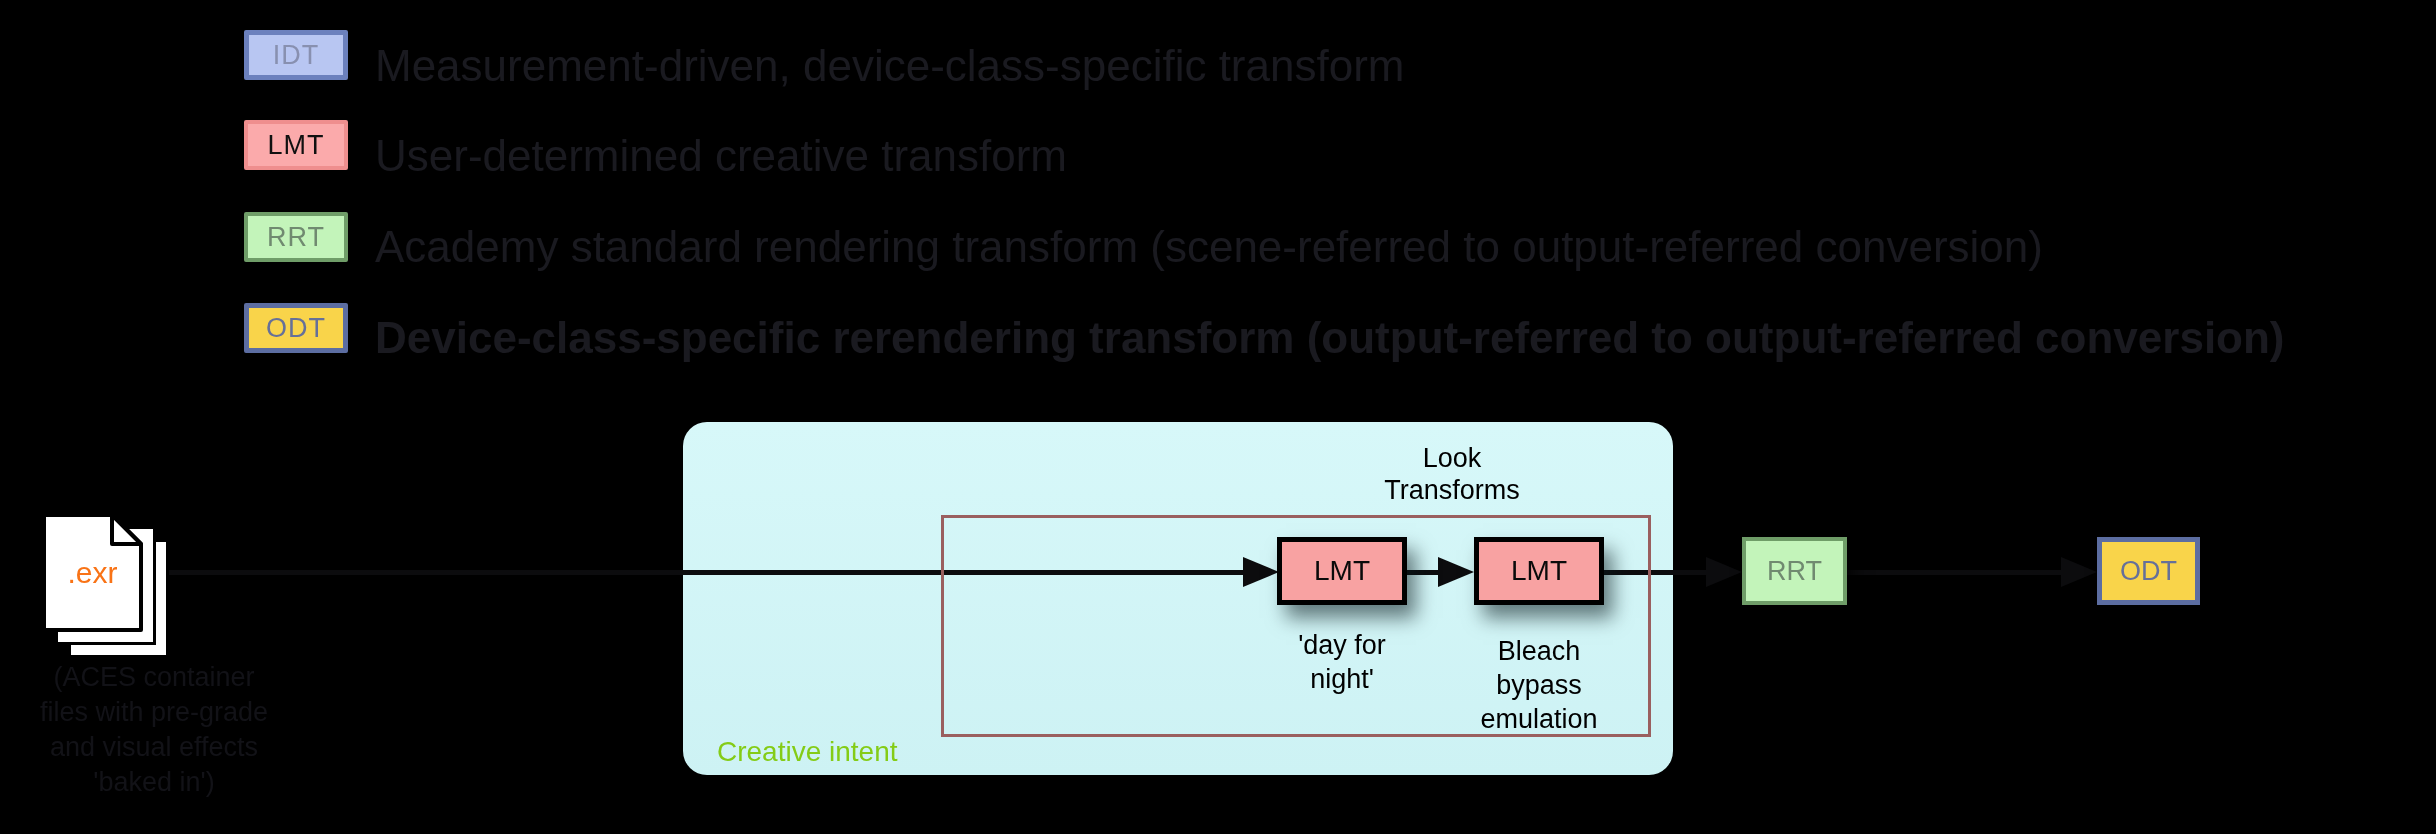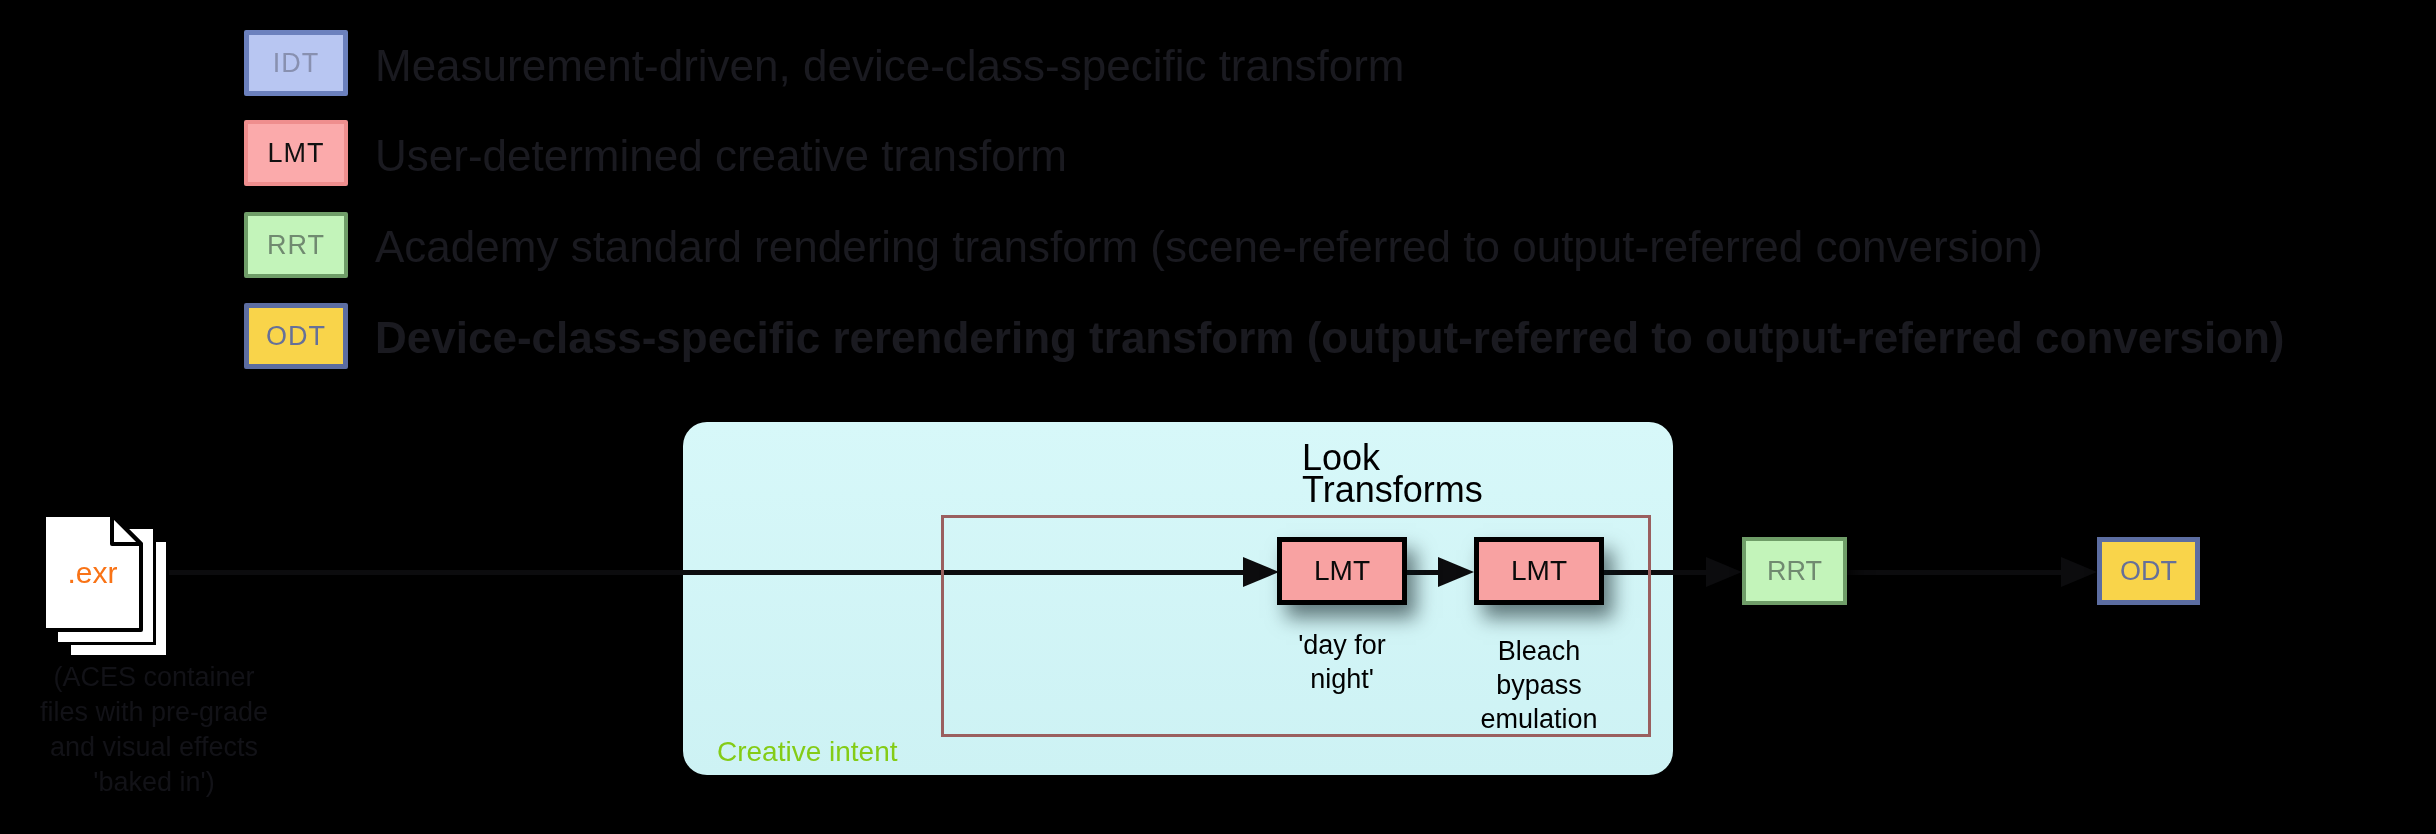--- a/index.html
+++ b/index.html
@@ -2,21 +2,21 @@
 <html><head>
 <meta charset="utf-8">
 <style>
   html,body{margin:0;padding:0;background:#000;}
   .stage{
     position:relative;width:2436px;height:834px;background:#000000;
     font-family:"Liberation Sans", sans-serif;overflow:hidden;
   }
   
   .swatch{
-    position:absolute;left:244px;width:104px;height:66px;box-sizing:border-box;
+    position:absolute;left:244px;width:104px;height:50px;box-sizing:border-box;
     display:flex;align-items:center;justify-content:center;
     font-size:27px;letter-spacing:1px;border-radius:2px;
     box-shadow:7px 10px 14px rgba(0,0,0,0.6);
   }
   .swatch-idt{top:30px;background:#b8c6f2;border:5px solid #6b80bd;color:#8890b0;}
   .swatch-lmt{top:120px;background:#fbaaab;border:4px solid #ef8e8e;color:#101010;}
   .swatch-rrt{top:212px;background:#c3f4ba;border:4px solid #6f9d68;color:#708a70;}
   .swatch-odt{top:303px;background:#f9d44a;border:5px solid #5c6da1;color:#667099;}
   .legend-desc{
     position:absolute;left:375px;font-size:44px;line-height:52px;
@@ -65,22 +65,22 @@
   .creative-box{
     position:absolute;left:683px;top:422px;width:990px;height:353px;
     background:linear-gradient(180deg,#d7f8f9 0%,#cdf2f4 100%);
     border-radius:24px;box-shadow:10px 14px 26px rgba(0,0,0,0.85);
   }
   .look-box{
     position:absolute;left:941px;top:515px;width:710px;height:222px;
     box-sizing:border-box;border:3px solid #9a5f5f;
   }
   .look-title{
-    position:absolute;left:1302px;top:442px;width:300px;
-    font-size:36px;line-height:32px;color:#000;
+    position:absolute;left:1302px;top:442px;width:300px;text-align:center;
+    font-size:27px;line-height:32px;color:#000;
   }
   .creative-label{
     position:absolute;left:704px;top:736px;font-size:28px;color:#84cc16;white-space:nowrap;margin-left:13px;
   }
 
   
   .node{
     position:absolute;top:537px;height:68px;box-sizing:border-box;
     display:flex;align-items:center;justify-content:center;
   }

